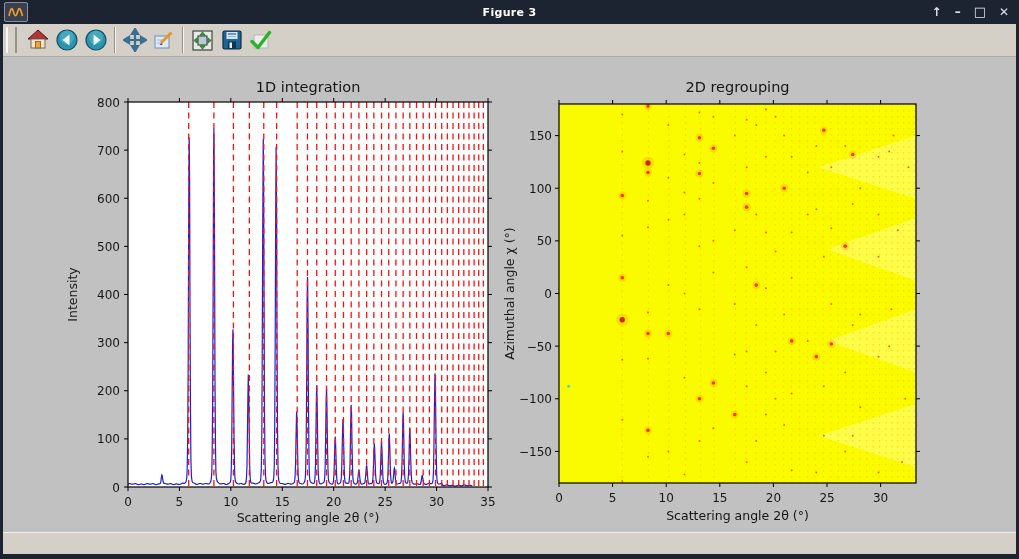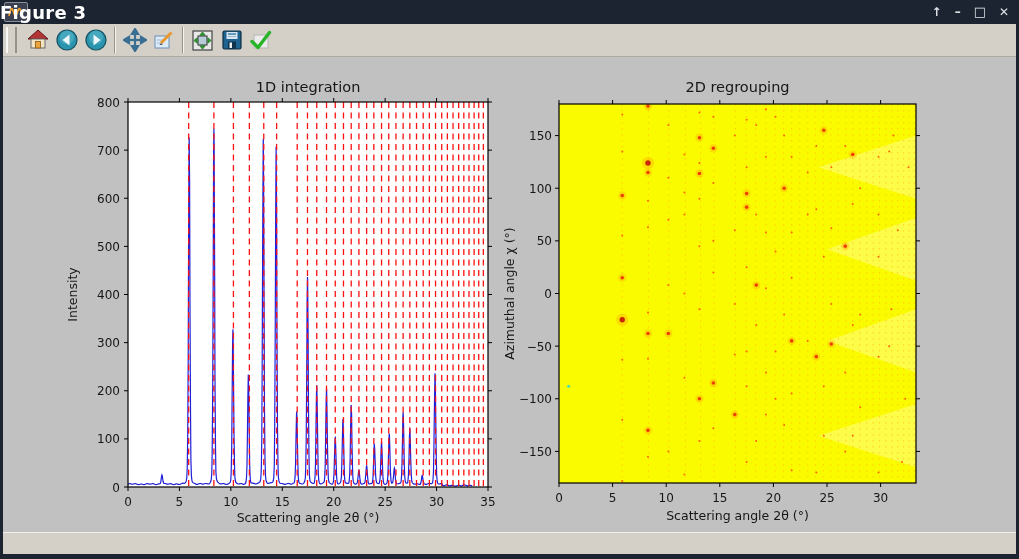--- a/index.html
+++ b/index.html
@@ -1,19 +1,19 @@
 <!DOCTYPE html>
 <html><head>
 <meta charset="utf-8">
 <style>
   html,body{margin:0;padding:0;background:#555;font-family:"DejaVu Sans",sans-serif;}
   .window{position:relative;width:1019px;height:559px;background:#1c2431;overflow:hidden;}
   .titlebar{position:absolute;left:0;top:0;right:0;height:24px;background:#1c2431;display:flex;align-items:center;}
   .app-icon{width:22px;height:18px;margin-left:4px;background:#3a4050;border:1px solid #8a8f99;border-radius:2px;display:flex;align-items:center;justify-content:center;}
-  .win-title{position:absolute;left:0;right:0;color:#fff;font-weight:bold;font-size:18px;letter-spacing:.3px;}
+  .win-title{position:absolute;left:0;right:0;text-align:center;color:#fff;font-weight:bold;font-size:11px;letter-spacing:.3px;}
   .win-controls{position:absolute;right:10px;top:0;height:24px;display:flex;align-items:center;gap:13px;color:#dfe3e8;}
   .win-btn{font-size:12px;font-weight:bold;cursor:default;line-height:24px;}
   .win-btn.max{font-size:13px;}
   .toolbar{position:absolute;left:3px;right:3px;top:24px;height:33px;background:#d4d0c8;border-bottom:1px solid #aeaaa2;display:flex;align-items:center;padding-left:3px;box-sizing:border-box;}
   .grip{width:7px;height:26px;margin-right:6px;border-left:2px solid #f8f8f5;border-right:2px solid #969288;}
   .tb-btn{width:27px;height:27px;display:flex;align-items:center;justify-content:center;margin:0 1px;}
   .tb-sep{width:1px;height:26px;background:#969288;border-right:1px solid #f4f4f0;margin:0 4px;}
   .figure{position:absolute;left:3px;right:3px;top:57px;height:475px;background:#c1c1c1;}
   .chart{position:absolute;}
   .statusbar{position:absolute;left:3px;right:3px;top:532px;height:21px;background:#d4d0c8;border-top:1px solid #f2f0ea;}

